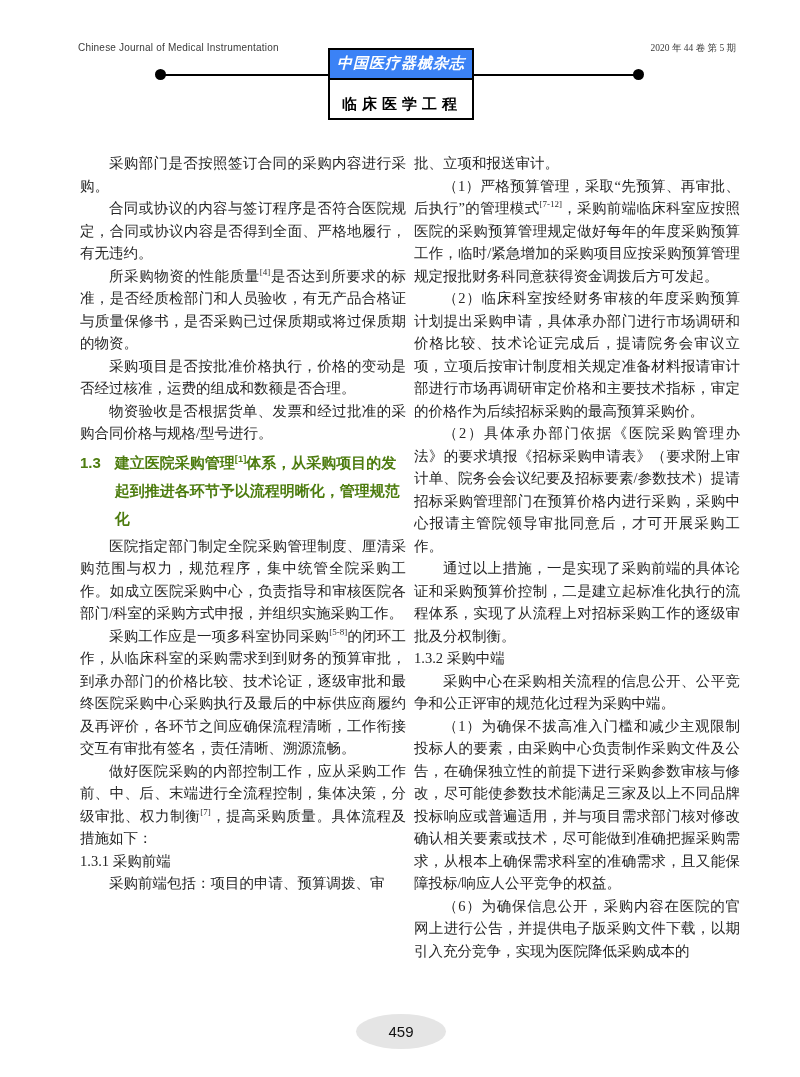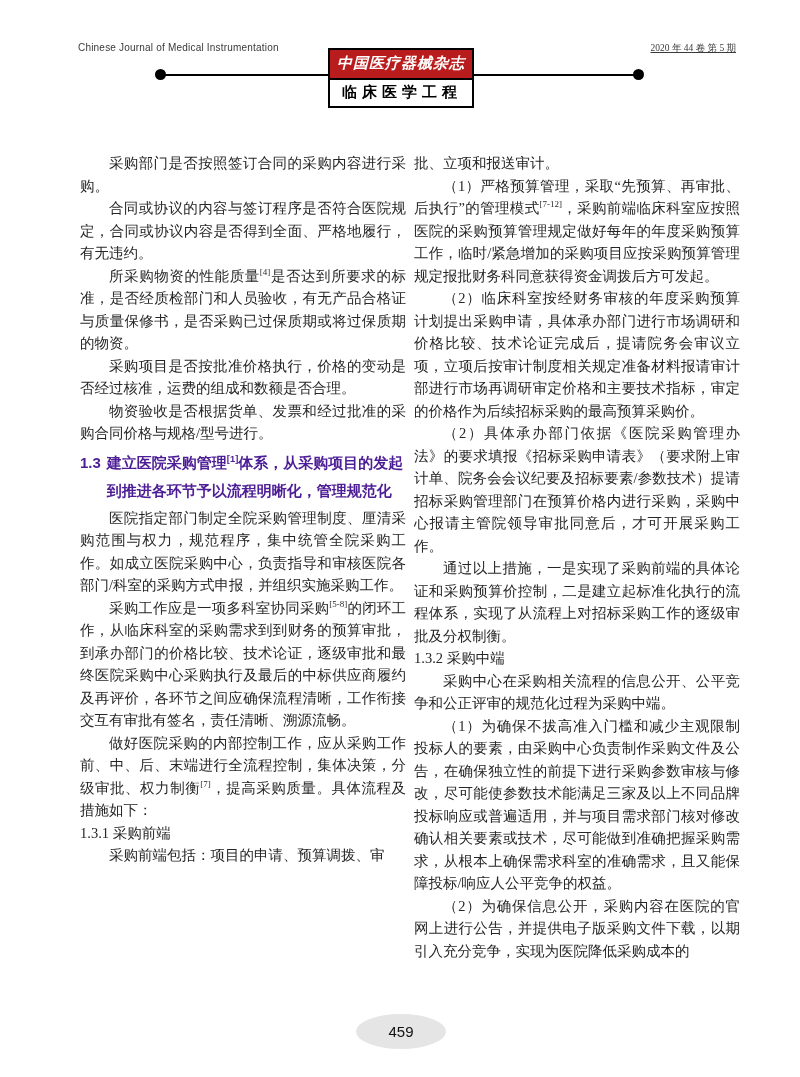--- a/index.html
+++ b/index.html
@@ -14,71 +14,71 @@
   .page { position: absolute; inset: 0; background: #ffffff; }
 
   
   .hdr-en {
     position: absolute; left: 78px; top: 42px;
     font-family: Liberation Sans, sans-serif;
     font-size: 10px; color: #3a3a3a; letter-spacing: 0.2px;
   }
   .hdr-issue {
     position: absolute; right: 64px; top: 42px;
-    font-size: 9.5px; color: #3a3a3a; text-decoration: underline;
+    font-size: 9.5px; color: #3a3a3a;
   }
   .hdr-rule {
     position: absolute; top: 74px; left: 163px; width: 474px; height: 2px;
     background: #000;
   }
   .hdr-dot {
     position: absolute; top: 69px; width: 11px; height: 11px;
     border-radius: 50%; background: #000;
   }
   .hdr-dot.left  { left: 155px; }
   .hdr-dot.right { left: 633px; }
 
   .logo {
     position: absolute; left: 328px; top: 48px; width: 146px; z-index: 2;
     text-align: center;
   }
   .logo-top {
-    background: #b91c1c; border: 2px solid #000;
+    background: #3b82f6; border: 2px solid #000;
     color: #ffffff; font-size: 15px; font-weight: bold; font-style: italic;
     padding: 4px 2px 5px 2px; letter-spacing: 1px;
     font-family: "Liberation Serif", serif;
     transform-origin: center;
   }
   .logo-bottom {
     background: #ffffff; border: 2px solid #000; border-top: none;
     color: #000; font-size: 15px; font-weight: bold; letter-spacing: 5px;
-    padding: 3px 0 4px 2px;
+    padding: 15px 0 4px 2px;
     font-family: "Liberation Sans", sans-serif;
   }
 
   
   .column {
     position: absolute; top: 152px; width: 326px;
     font-size: 14.5px; line-height: 22.5px;
     text-align: justify; text-justify: inter-ideograph;
     color: #262626;
   }
   .col-left  { left: 80px; }
   .col-right { left: 414px; }
 
   .column p.body { text-indent: 2em; }
   .column p.cont { text-indent: 0; }
 
   sup { font-size: 0.62em; line-height: 0; vertical-align: super; }
 
   .sec-heading {
-    display: flex; gap: 6px;
+    display: flex; gap: 14px;
     font-family: "Liberation Sans", sans-serif;
     font-weight: bold; font-size: 15px; line-height: 28px;
-    margin: 4px 0 2px 0; color: #4c1d95;
+    margin: 4px 0 2px 0; color: #4d7c0f;
     text-align: left;
   }
   .sec-heading .h-num { flex: 0 0 auto; }
   .sec-heading .h-text { flex: 1 1 auto; }
 
   .sub-heading { text-indent: 0; }
 
   
   .page-badge {
     position: absolute; left: 356px; top: 1014px;
@@ -125,20 +125,20 @@
 
   <div class="column col-right">
     <p class="cont">批、立项和报送审计。</p>
     <p class="body">（1）严格预算管理，采取“先预算、再审批、后执行”的管理模式<sup>[7-12]</sup>，采购前端临床科室应按照医院的采购预算管理规定做好每年的年度采购预算工作，临时/紧急增加的采购项目应按采购预算管理规定报批财务科同意获得资金调拨后方可发起。</p>
     <p class="body">（2）临床科室按经财务审核的年度采购预算计划提出采购申请，具体承办部门进行市场调研和价格比较、技术论证完成后，提请院务会审议立项，立项后按审计制度相关规定准备材料报请审计部进行市场再调研审定价格和主要技术指标，审定的价格作为后续招标采购的最高预算采购价。</p>
     <p class="body">（2）具体承办部门依据《医院采购管理办法》的要求填报《招标采购申请表》（要求附上审计单、院务会会议纪要及招标要素/参数技术）提请招标采购管理部门在预算价格内进行采购，采购中心报请主管院领导审批同意后，才可开展采购工作。</p>
     <p class="body">通过以上措施，一是实现了采购前端的具体论证和采购预算价控制，二是建立起标准化执行的流程体系，实现了从流程上对招标采购工作的逐级审批及分权制衡。</p>
     <p class="cont sub-heading">1.3.2 采购中端</p>
     <p class="body">采购中心在采购相关流程的信息公开、公平竞争和公正评审的规范化过程为采购中端。</p>
     <p class="body">（1）为确保不拔高准入门槛和减少主观限制投标人的要素，由采购中心负责制作采购文件及公告，在确保独立性的前提下进行采购参数审核与修改，尽可能使参数技术能满足三家及以上不同品牌投标响应或普遍适用，并与项目需求部门核对修改确认相关要素或技术，尽可能做到准确把握采购需求，从根本上确保需求科室的准确需求，且又能保障投标/响应人公平竞争的权益。</p>
-    <p class="body">（2）为确保信息公开，采购内容在医院的官网上进行公告，并提供电子版采购文件下载，以期引入充分竞争，实现为医院降低采购成本的</p>
+    <p class="body">（6）为确保信息公开，采购内容在医院的官网上进行公告，并提供电子版采购文件下载，以期引入充分竞争，实现为医院降低采购成本的</p>
   </div>
 
   <div class="page-badge">
     <span>459</span>
   </div>
 
 </div>
 
 </body></html>

